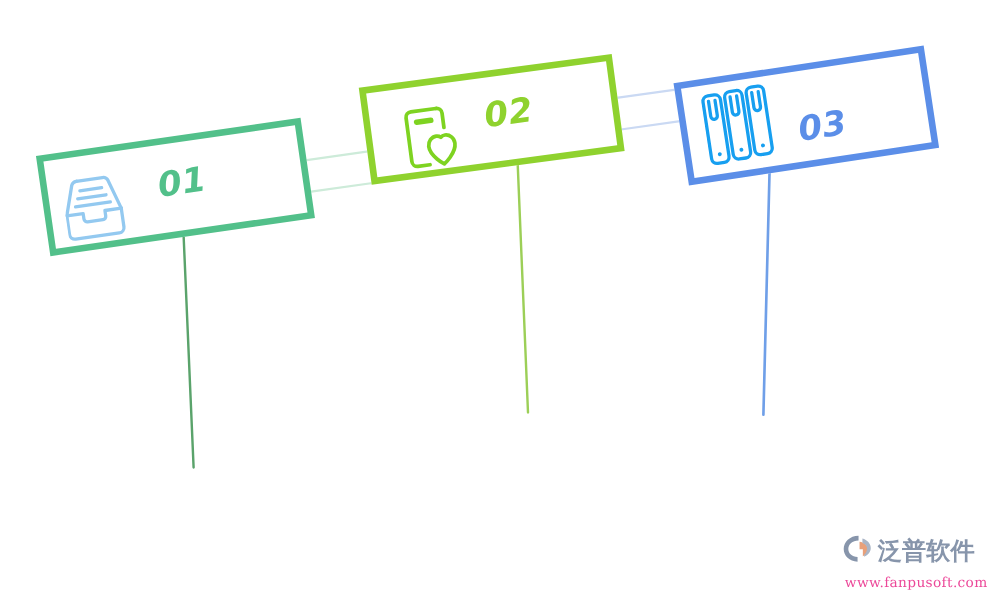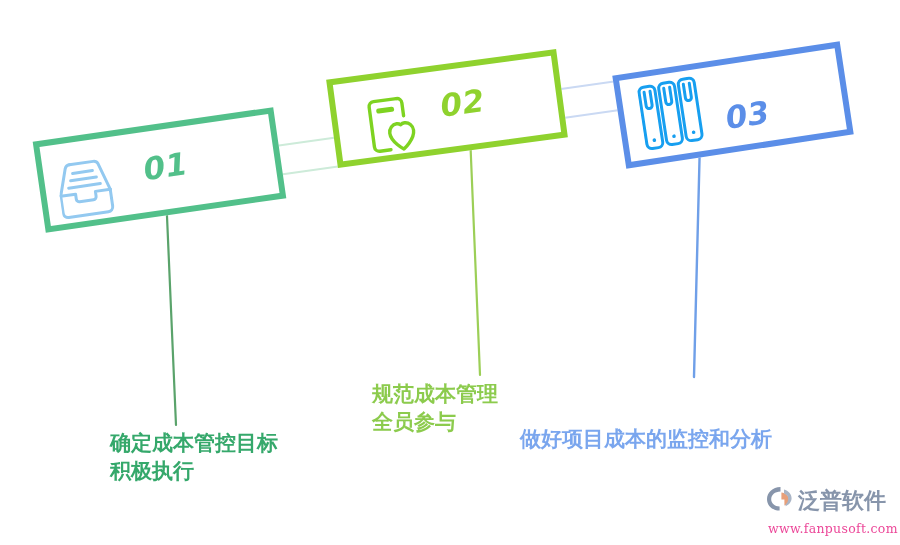--- a/index.html
+++ b/index.html
@@ -180,25 +180,20 @@
         <g transform="translate(40,-2)">
           <rect x="2" y="4" width="16" height="62" rx="5" ry="5"></rect>
           <path d="M7 9 v14 a3 3 0 0 0 6 0 V9"></path>
           <circle cx="10" cy="58" r="1.8" fill="#179ff0" stroke="none"></circle>
         </g>
       </svg>
     </span>
     <span class="card-num">03</span>
   </div>
 
-  <div class="label label-01">确定成本管控目标
-积极执行</div>
-  <div class="label label-02">规范成本管理
-全员参与</div>
-  <div class="label label-03">做好项目成本的监控和分析</div>
 
   <div class="watermark">
     <div class="wm-row">
       <span>
         <svg width="28" height="26" viewBox="0 0 28 26" xmlns="http://www.w3.org/2000/svg">
           <path d="M14.5 1 C6.5 1 1 6.8 1 13.2 C1 19.3 6.2 24.6 13.6 24.6
                    L13.6 20.4 C8.6 20.4 5.2 17.2 5.2 13.2
                    C5.2 9 8.8 5.4 14.5 5.4 Z" fill="#8795ab"></path>
           <path d="M15.4 6.4 C19.8 6.9 23 9.9 23 13.4 C23 16.1 21.2 18.5 18.4 19.6
                    L18.4 13.4 L15.4 13.4 Z" fill="#e8a07a"></path>

